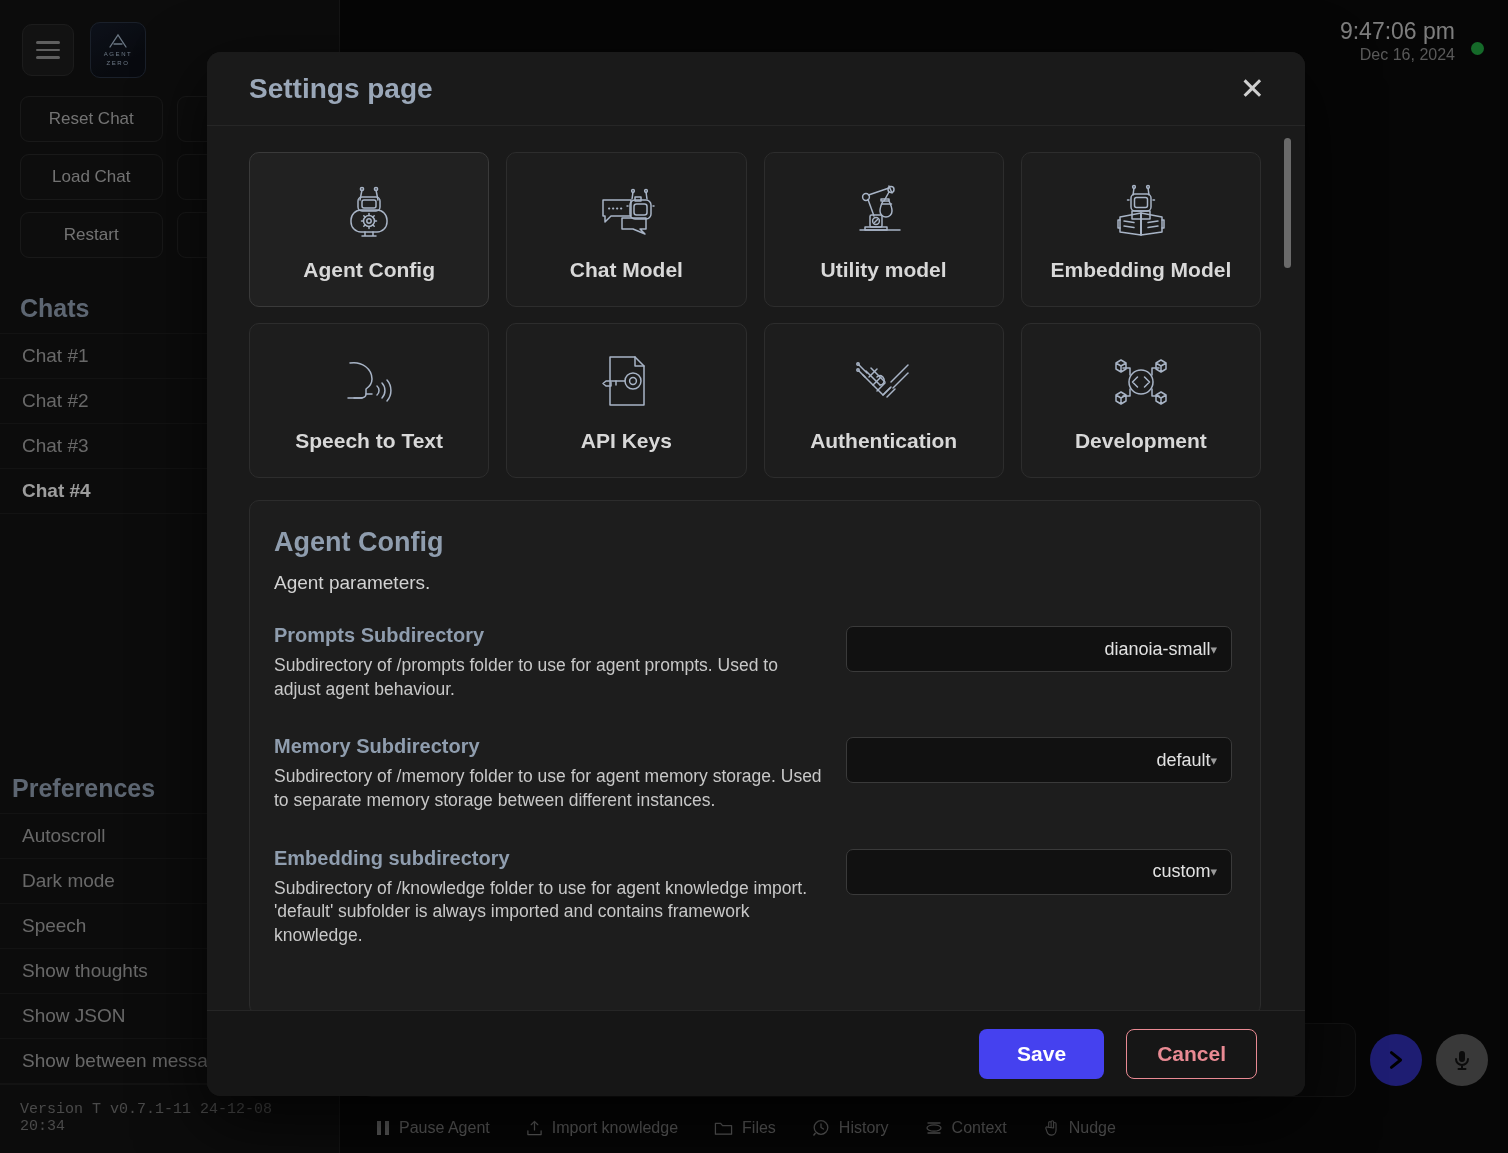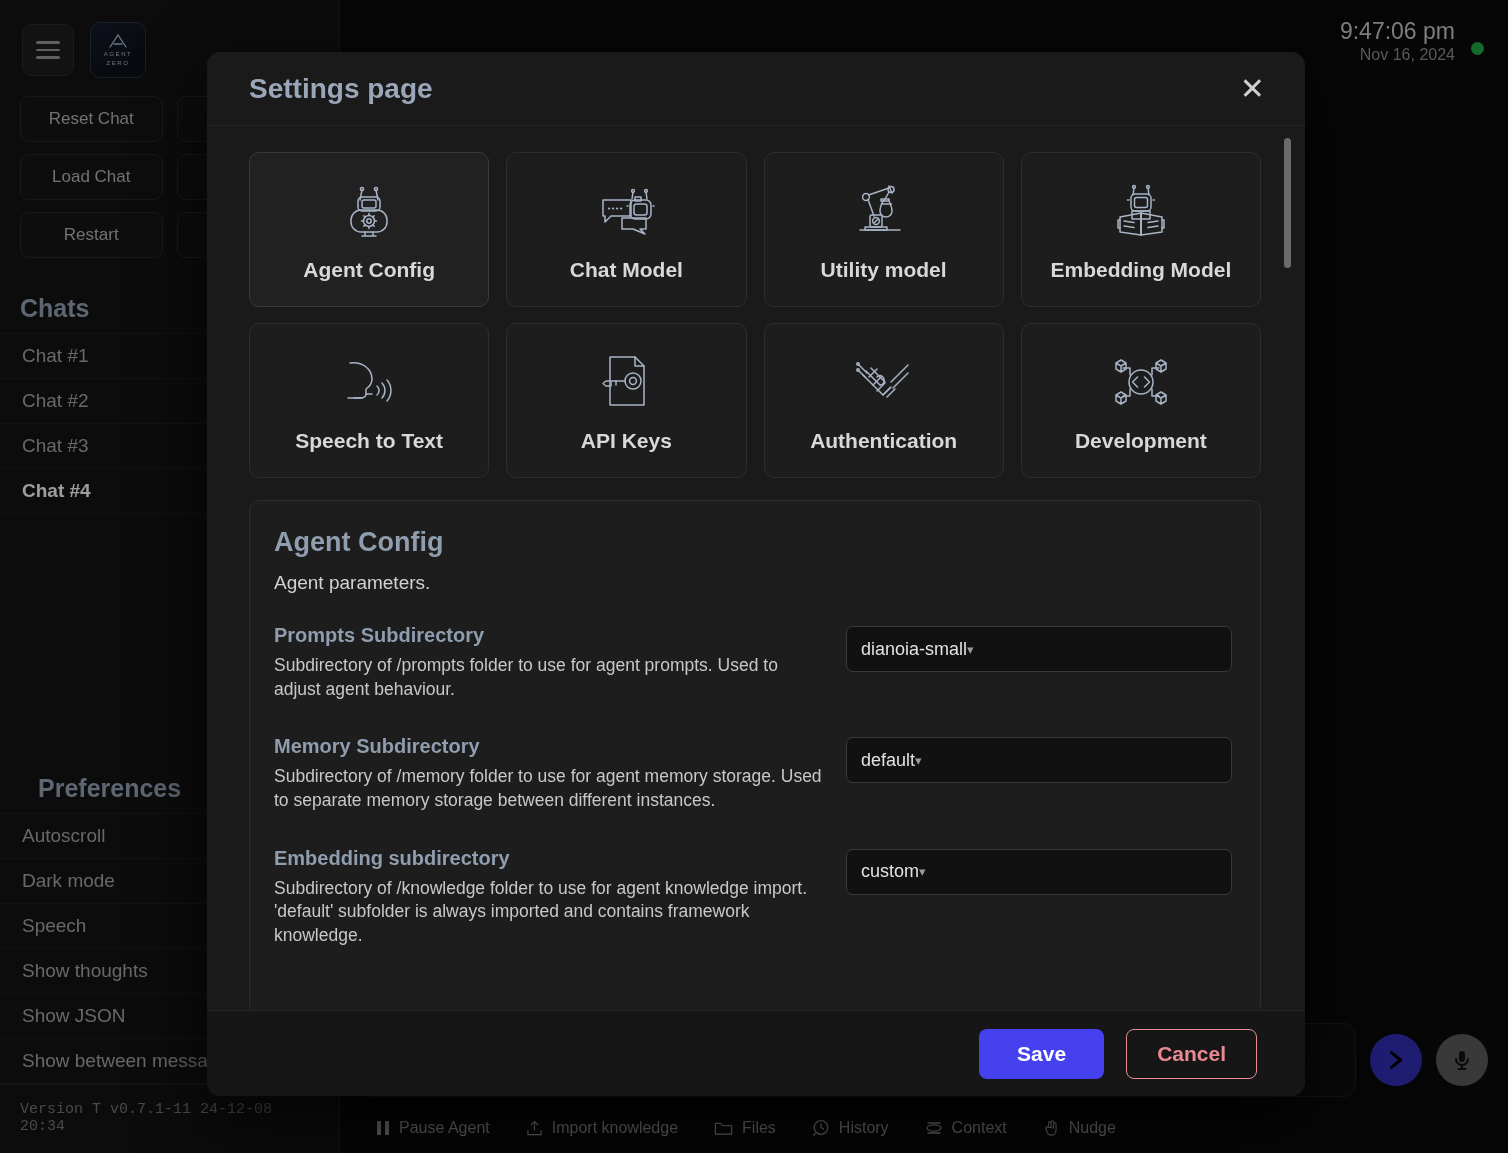--- a/index.html
+++ b/index.html
@@ -59,21 +59,21 @@
   .sb-list { display:flex; flex-direction:column; }
   .sb-list-item {
     padding:11px 22px; font-size:19px; color:#9a9a9a;
     border-top:1px solid #1d1d1d; cursor:pointer;
   }
   .sb-list-item:last-child { border-bottom:1px solid #1d1d1d; }
   .sb-list-item.active { color:#e7e7e7; font-weight:bold; }
   .sb-spacer { flex:1; }
   .sb-prefs-title {
     font-size:25px; font-weight:bold; color:#8a97a8;
-    padding:0 20px 10px 38px;
+    padding:0 20px 10px 12px;
   }
   .sb-version { font-size:15px; color:#6d6d6d; padding:16px 20px 18px 20px; border-top:1px solid #1d1d1d;font-family:Liberation Mono, monospace;}
 
   
   .main { flex:1; position:relative; background:#0a0a0a; display:flex; flex-direction:column; }
   .main-top { height:92px; position:relative; }
   .clock-wrap { position:absolute; right:24px; top:18px; text-align:right; display:flex; align-items:flex-start; gap:16px;}
   .clock-time { font-size:23px; color:#b9b9b9; line-height:1.15; }
   .clock-date { font-size:16px; color:#848484; line-height:1.35; }
   .status-dot { width:13px; height:13px; border-radius:50%; background:#1f9d3d; margin-top:24px; }
@@ -132,21 +132,21 @@
   .section-sub { font-size:19px; color:#d2d2d2; margin-bottom:30px; }
 
   .field-row { display:flex; gap:20px; align-items:flex-start; margin-bottom:34px; }
   .field-desc { width:565px; }
   .field-label { font-size:20px; font-weight:bold; color:#8f9dae; margin-bottom:7px; }
   .field-help { font-size:17.5px; color:#c8c8c8; line-height:1.35; }
   .field-control { flex:1; display:flex; align-items:flex-start; padding-top:2px; }
   .select {
     width:386px; height:46px; background:#111111; border:1px solid #3a3a3a; border-radius:7px;
     color:#e2e2e2; font-size:18px; padding:0 14px;
-    display:flex; align-items:center; justify-content:flex-start; cursor:pointer;
+    display:flex; align-items:center; justify-content:flex-end; cursor:pointer;
   }
   .select .chev { color:#9a9a9a; font-size:13px; }
 
   .modal-scrollbar {
     position:absolute; right:14px; top:12px; width:7px; height:850px;
     background:transparent;
   }
   .modal-scrollbar .thumb { width:7px; height:130px; border-radius:4px; background:#6a6a6a; }
 
   .modal-footer {
@@ -216,21 +216,21 @@
       <div class="sb-list-item">Show between messages</div>
     </div>
     <div class="sb-version">Version T v0.7.1-11 24-12-08 20:34</div>
   </aside>
 
   <section class="main">
     <div class="main-top">
       <div class="clock-wrap">
         <div>
           <div class="clock-time">9:47:06 pm</div>
-          <div class="clock-date">Nov 16, 2024</div>
+          <div class="clock-date">Dec 16, 2024</div>
         </div>
         <div class="status-dot"></div>
       </div>
     </div>
 
     <div class="chat-area"></div>
 
     <div class="composer">
       <div class="input-box" placeholder=""></div>
       <div class="round-btn send-btn">

